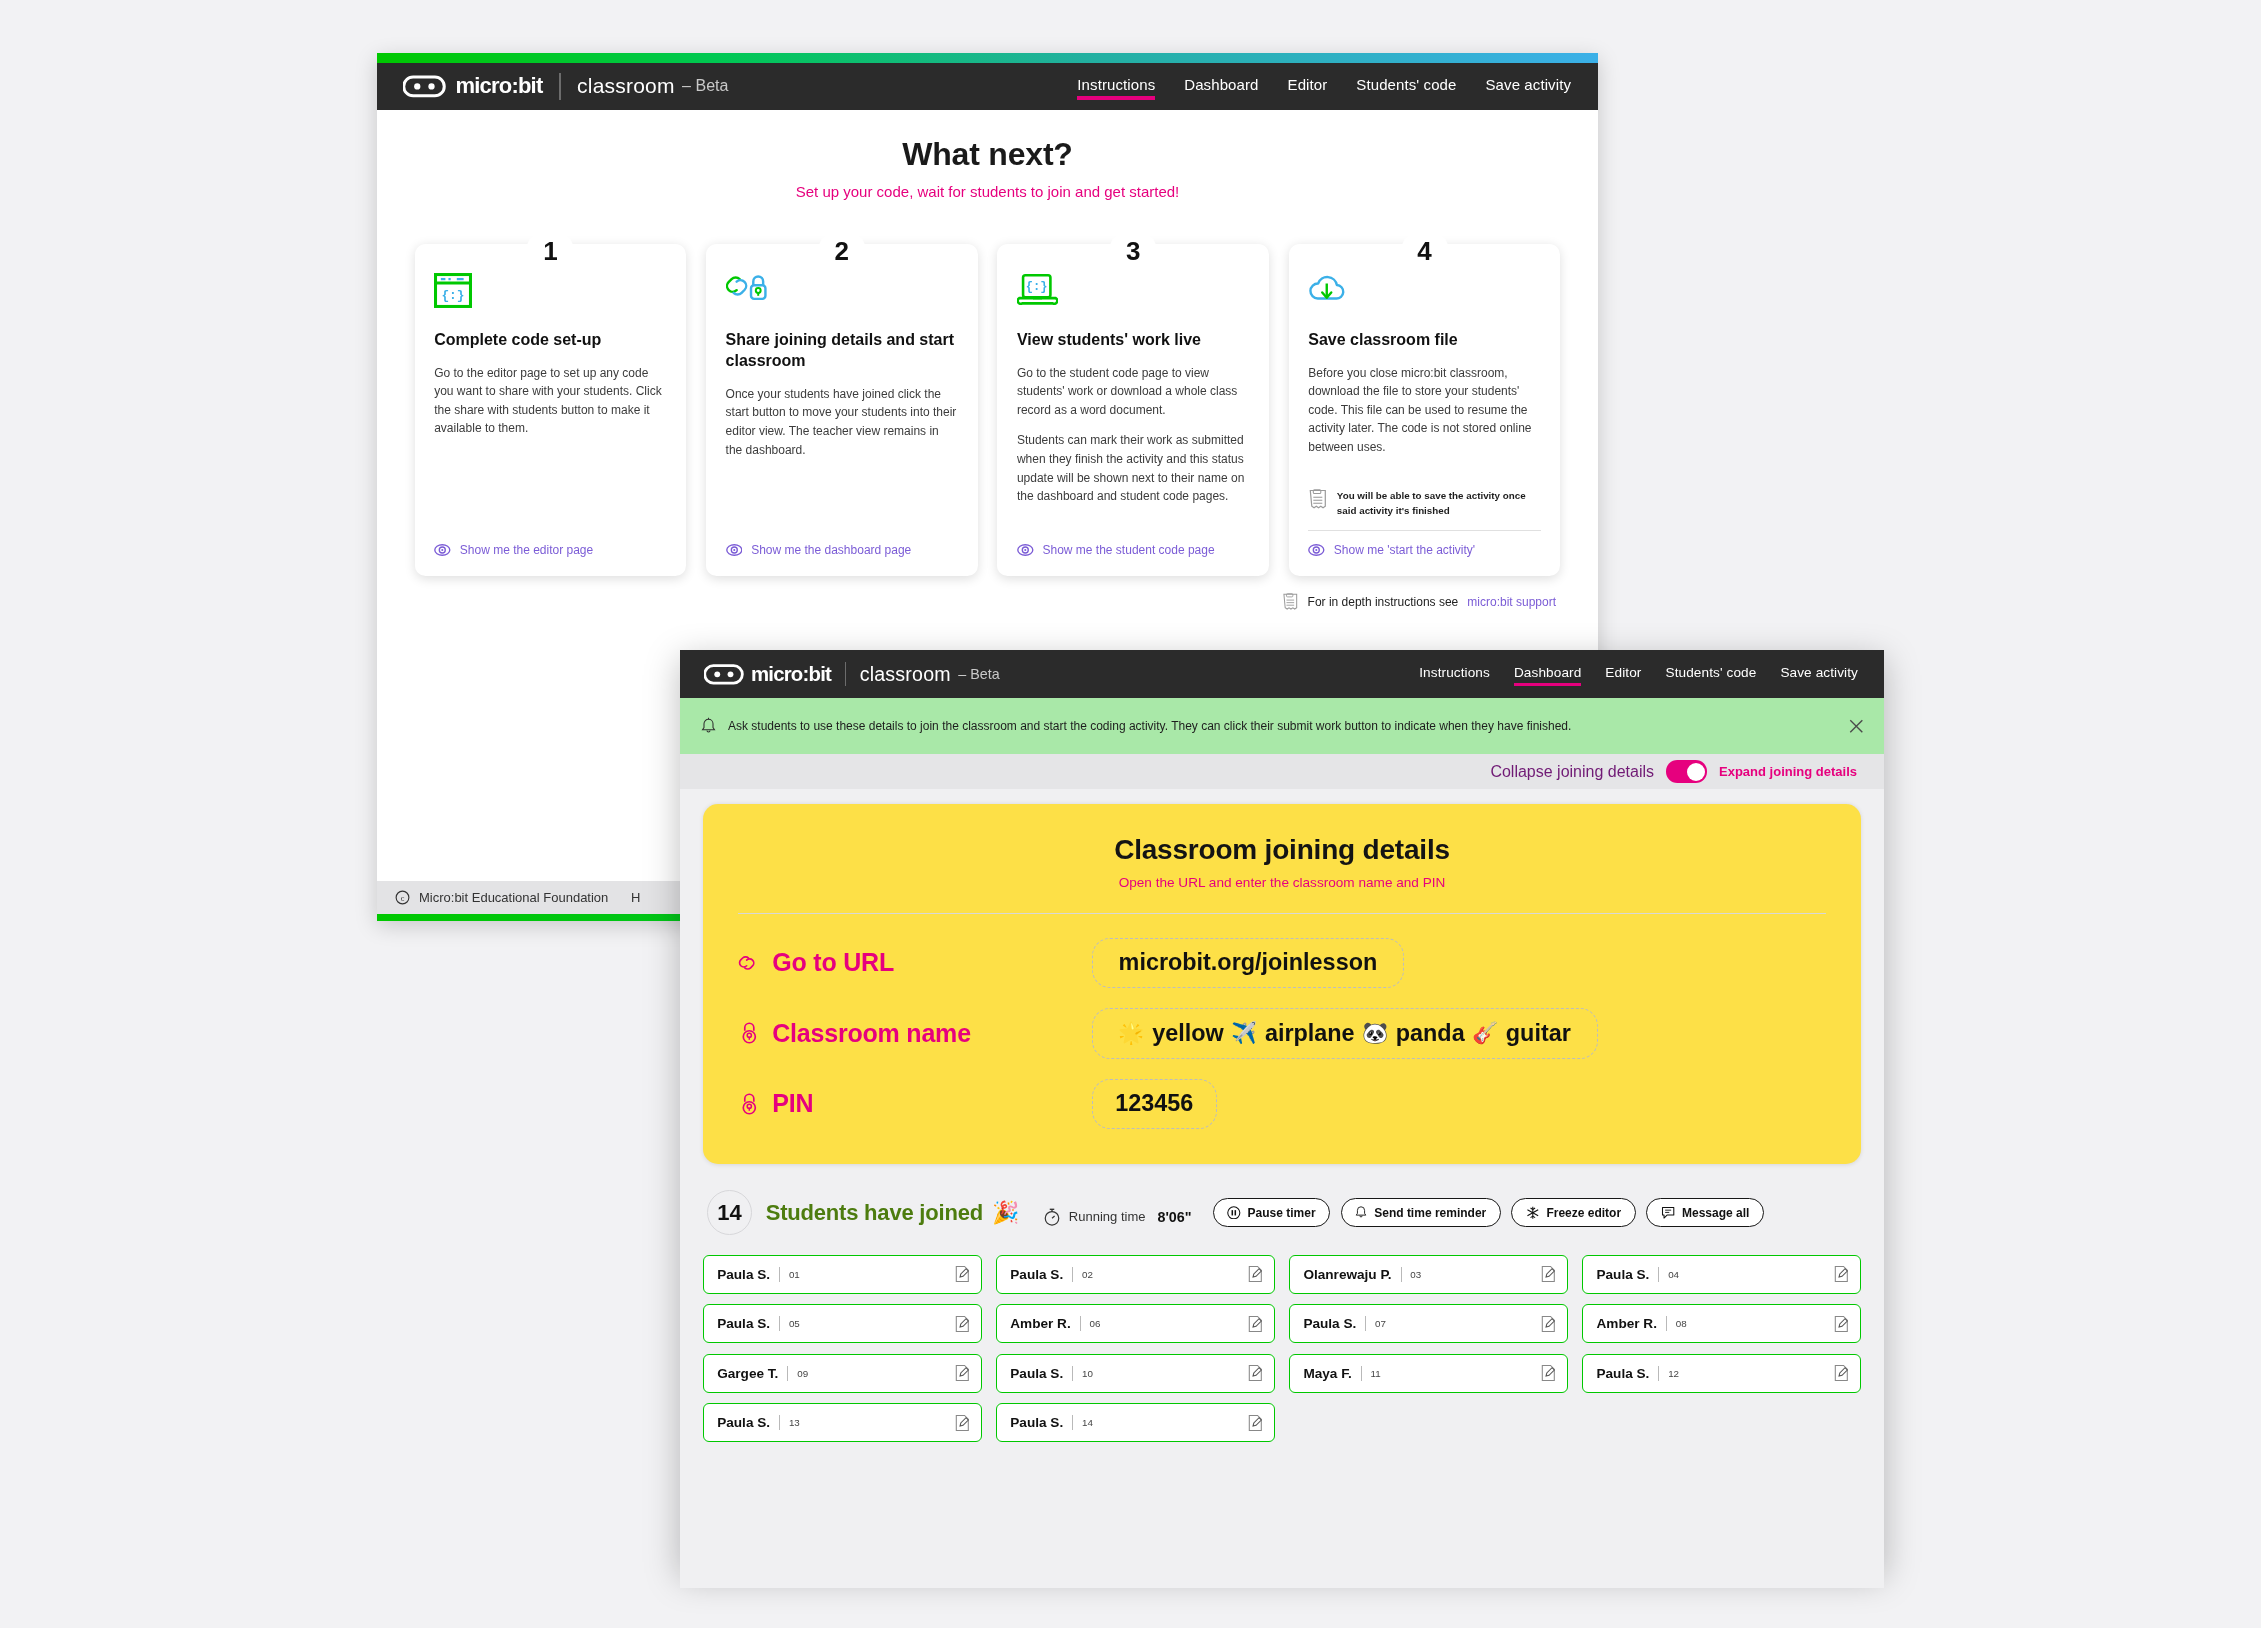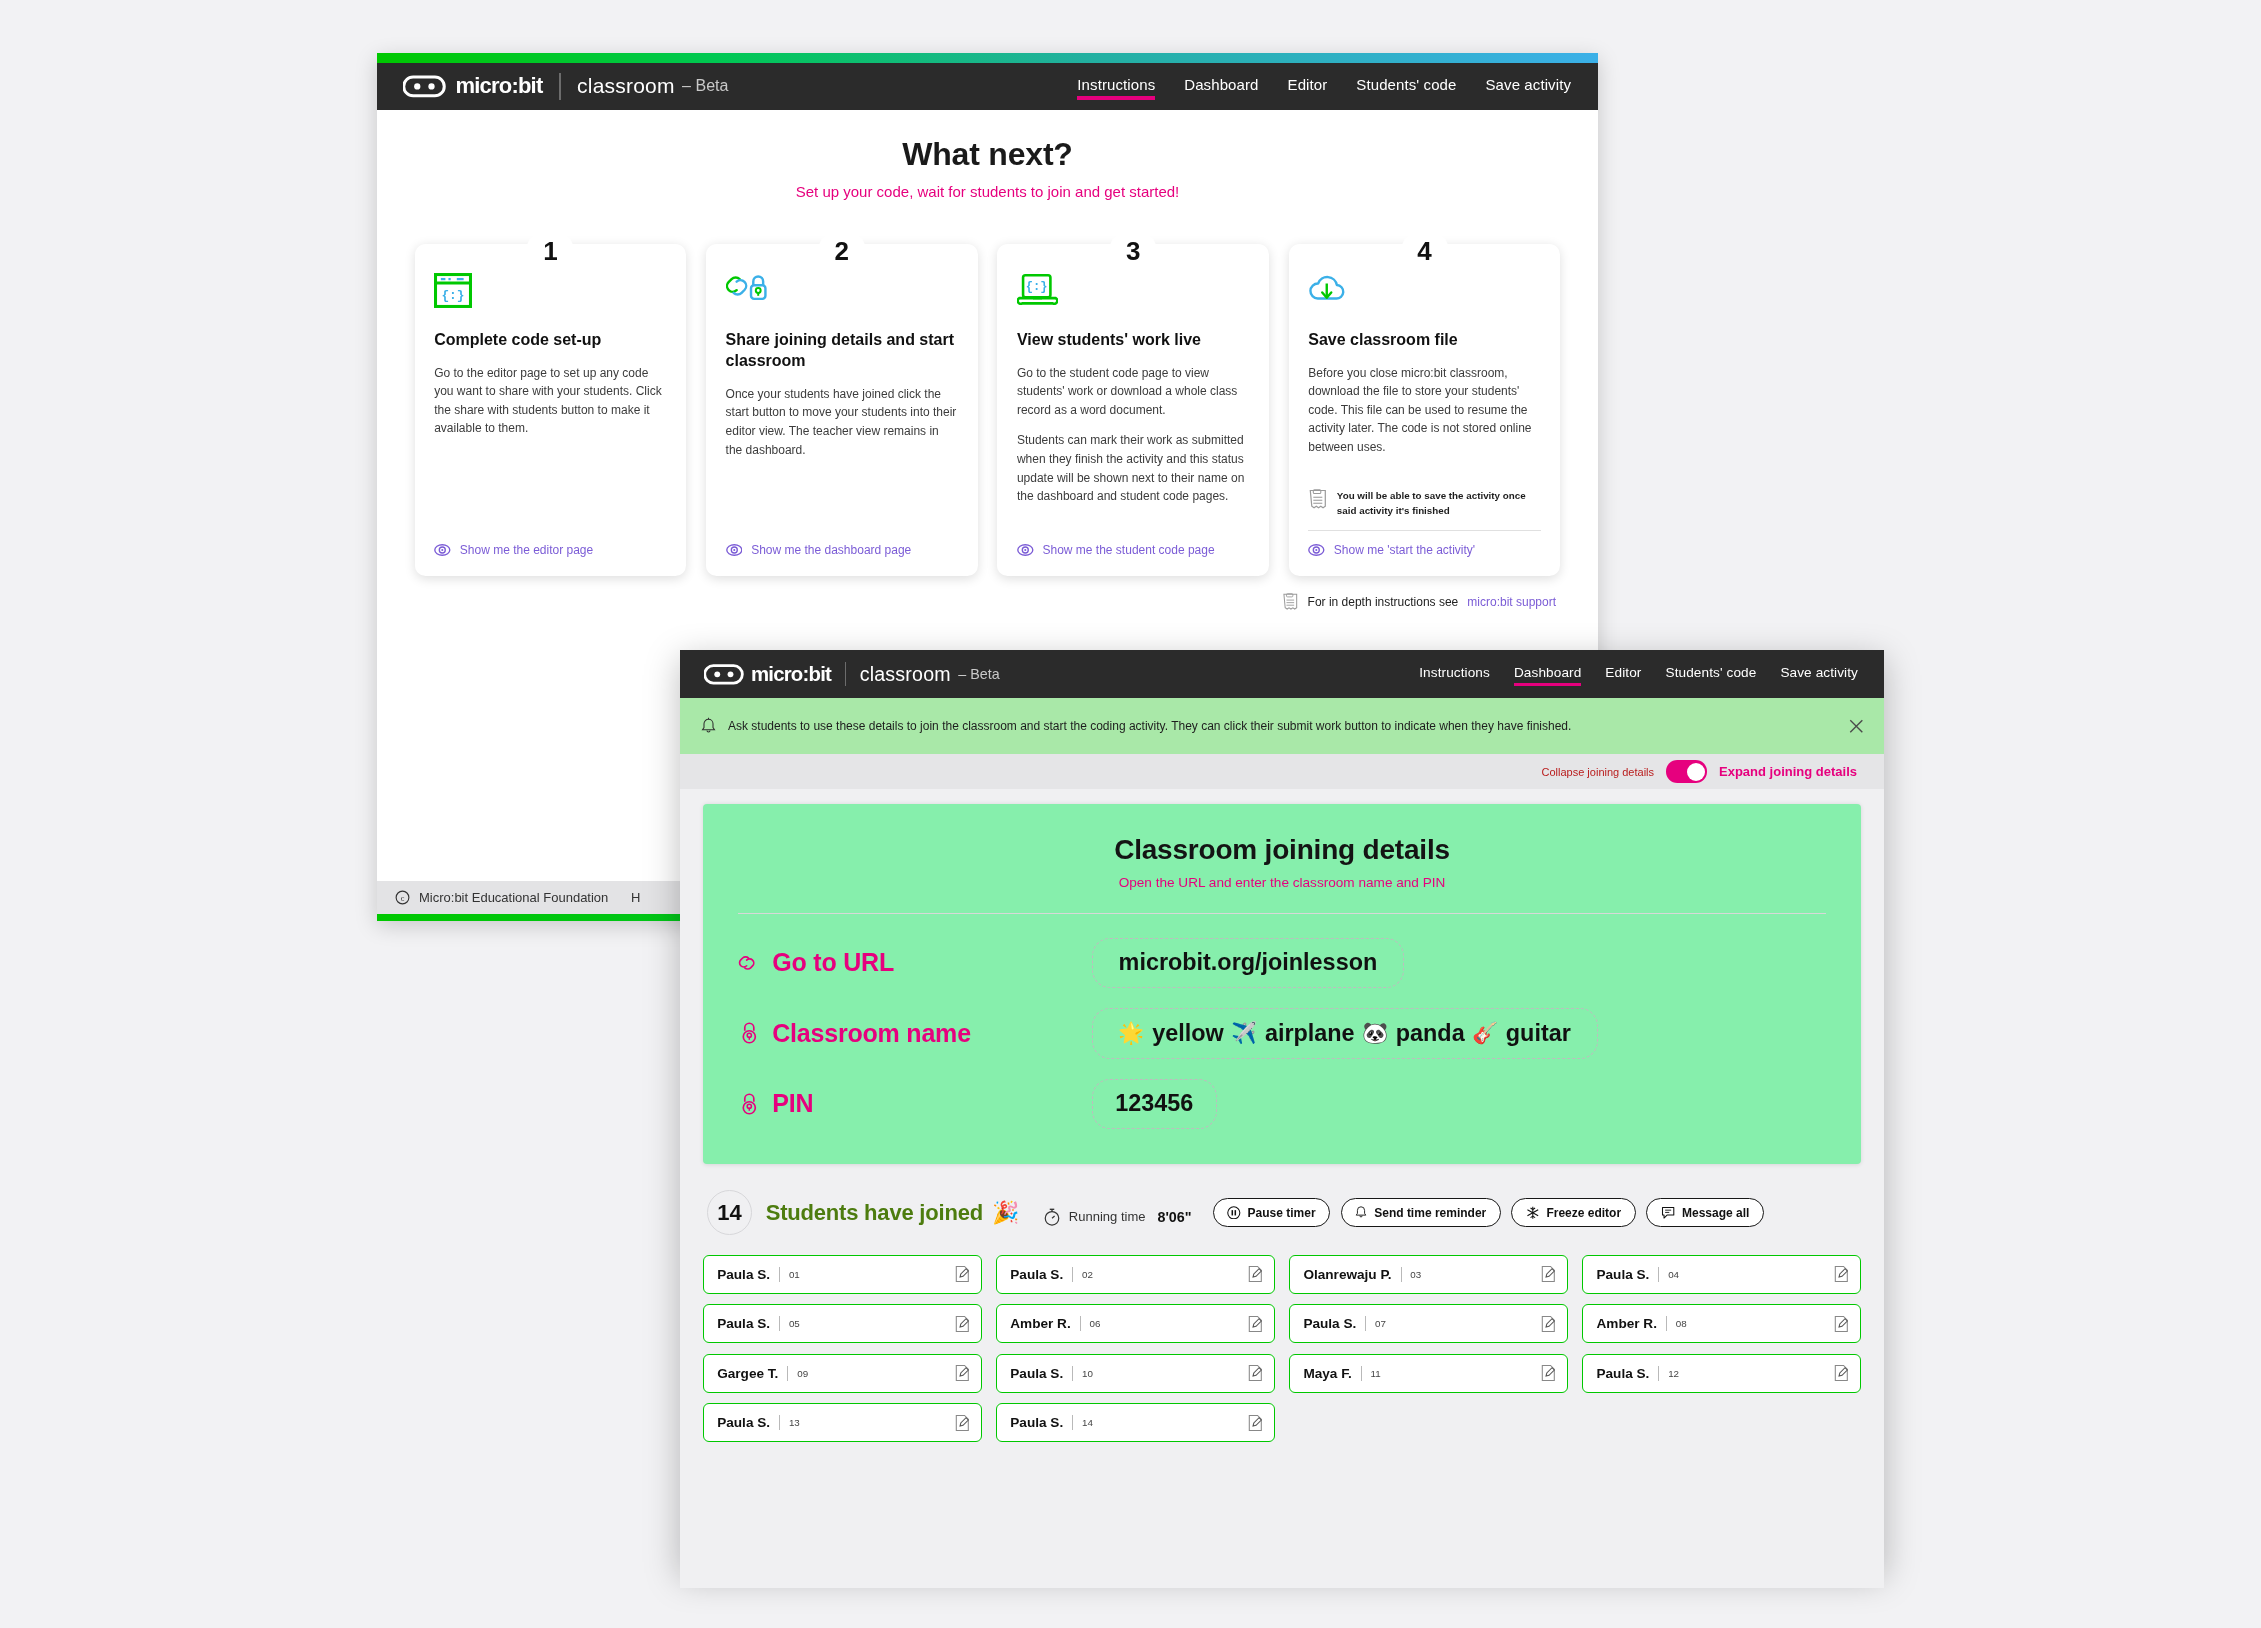--- a/index.html
+++ b/index.html
@@ -123,34 +123,34 @@
     background:#a9e8a8; height: 56px; display:flex; align-items:center;
     padding: 0 19.6px 0 21px; gap:12px;
   }
   .alert-text { font-size:12px; color:#1d1d1d; }
   .alert-close { margin-left:auto; cursor:pointer; }
 
   .toggle-row {
     background:#e5e5e7; height:35px; display:flex; align-items:center;
     justify-content:flex-end; gap:12px; padding-right: 27px;
   }
-  .toggle-label-off { font-size:11px; color:#b91c1c; }
+  .toggle-label-off { font-size:16px; color:#701a75; }
   .toggle-label-on { font-size:13px; color:#e6007e; font-weight:700; }
   .switch {
     width:41px; height:22.6px; border-radius:11.3px; background:#e6007e;
     position:relative; cursor:pointer;
   }
   .switch .knob {
     position:absolute; top:2.3px; right:2.3px; width:18px; height:18px;
     border-radius:50%; background:#fff;
   }
 
   .w2-body { background:#f0f0f2; padding: 15px 22.6px 18px 22.6px; height: calc(100% - 48px - 39px - 35px); overflow:hidden;}
   .panel {
-    background:#86efac; border-radius:4px; box-shadow:0 0.8px 4.5px rgba(0,0,0,0.10);
+    background:#fde047; border-radius:15px; box-shadow:0 0.8px 4.5px rgba(0,0,0,0.10);
     padding: 30px 35px 22.6px 35px;
   }
   .join-title { text-align:center; font-size:28px; font-weight:700; color:#141414; letter-spacing:-0.2px;}
   .join-sub { text-align:center; font-size:13.6px; color:#e6007e; margin-top:9px; }
   .join-hr { height:0.8px; background:#d8d8d8; margin: 22.6px 0 16.6px 0; }
 
   .join-row { display:flex; align-items:center; margin-bottom: 4.5px; height: 66px;}
   .join-label {
     display:flex; align-items:center; gap:12px;
     width: 354px; font-size:25px; font-weight:700; color:#e6007e; letter-spacing:-0.2px;

